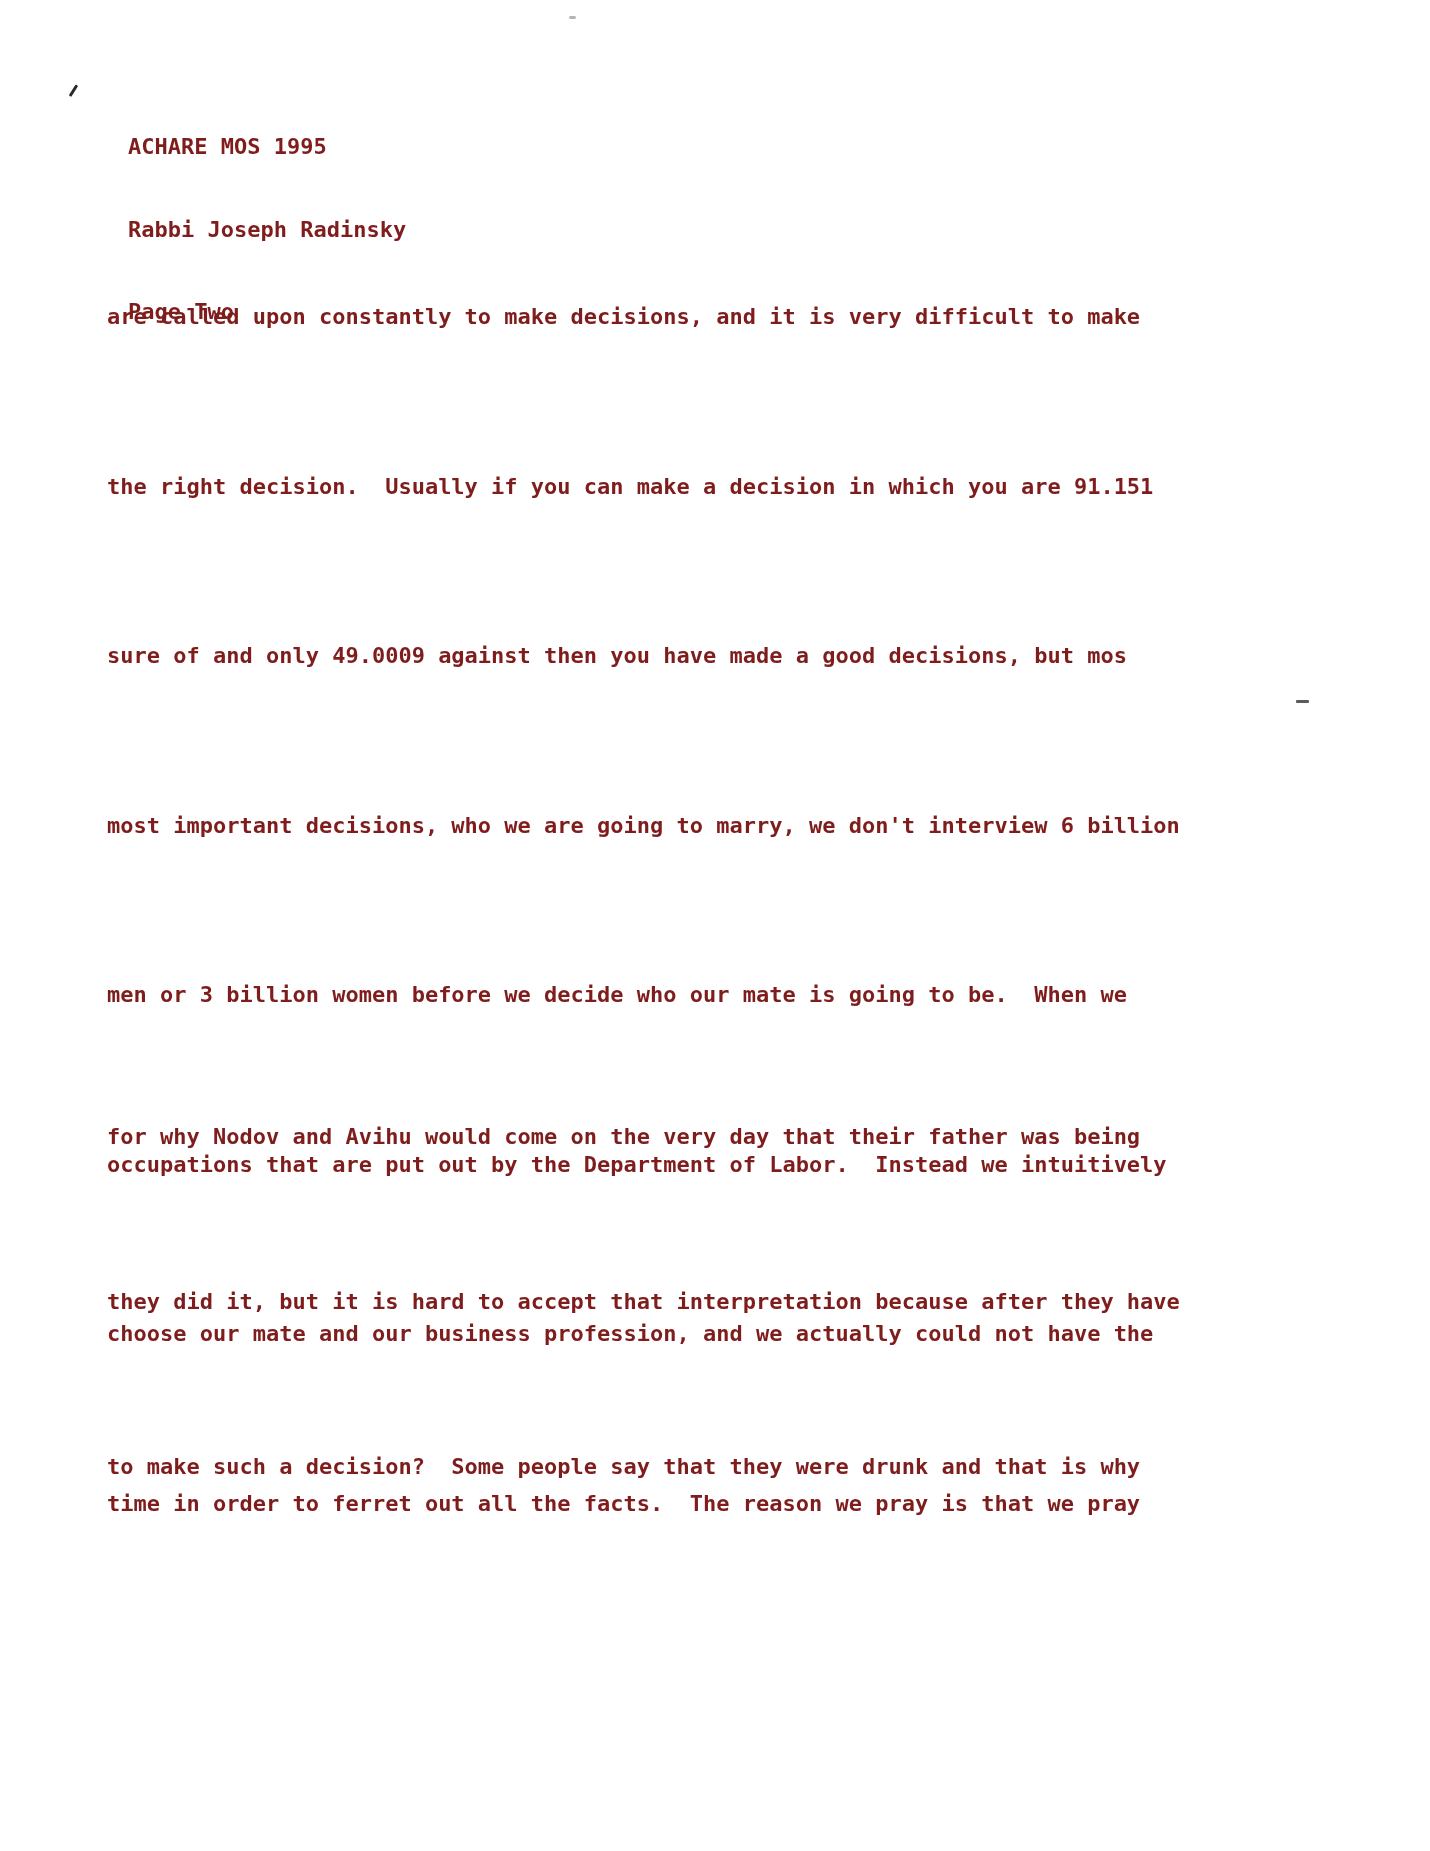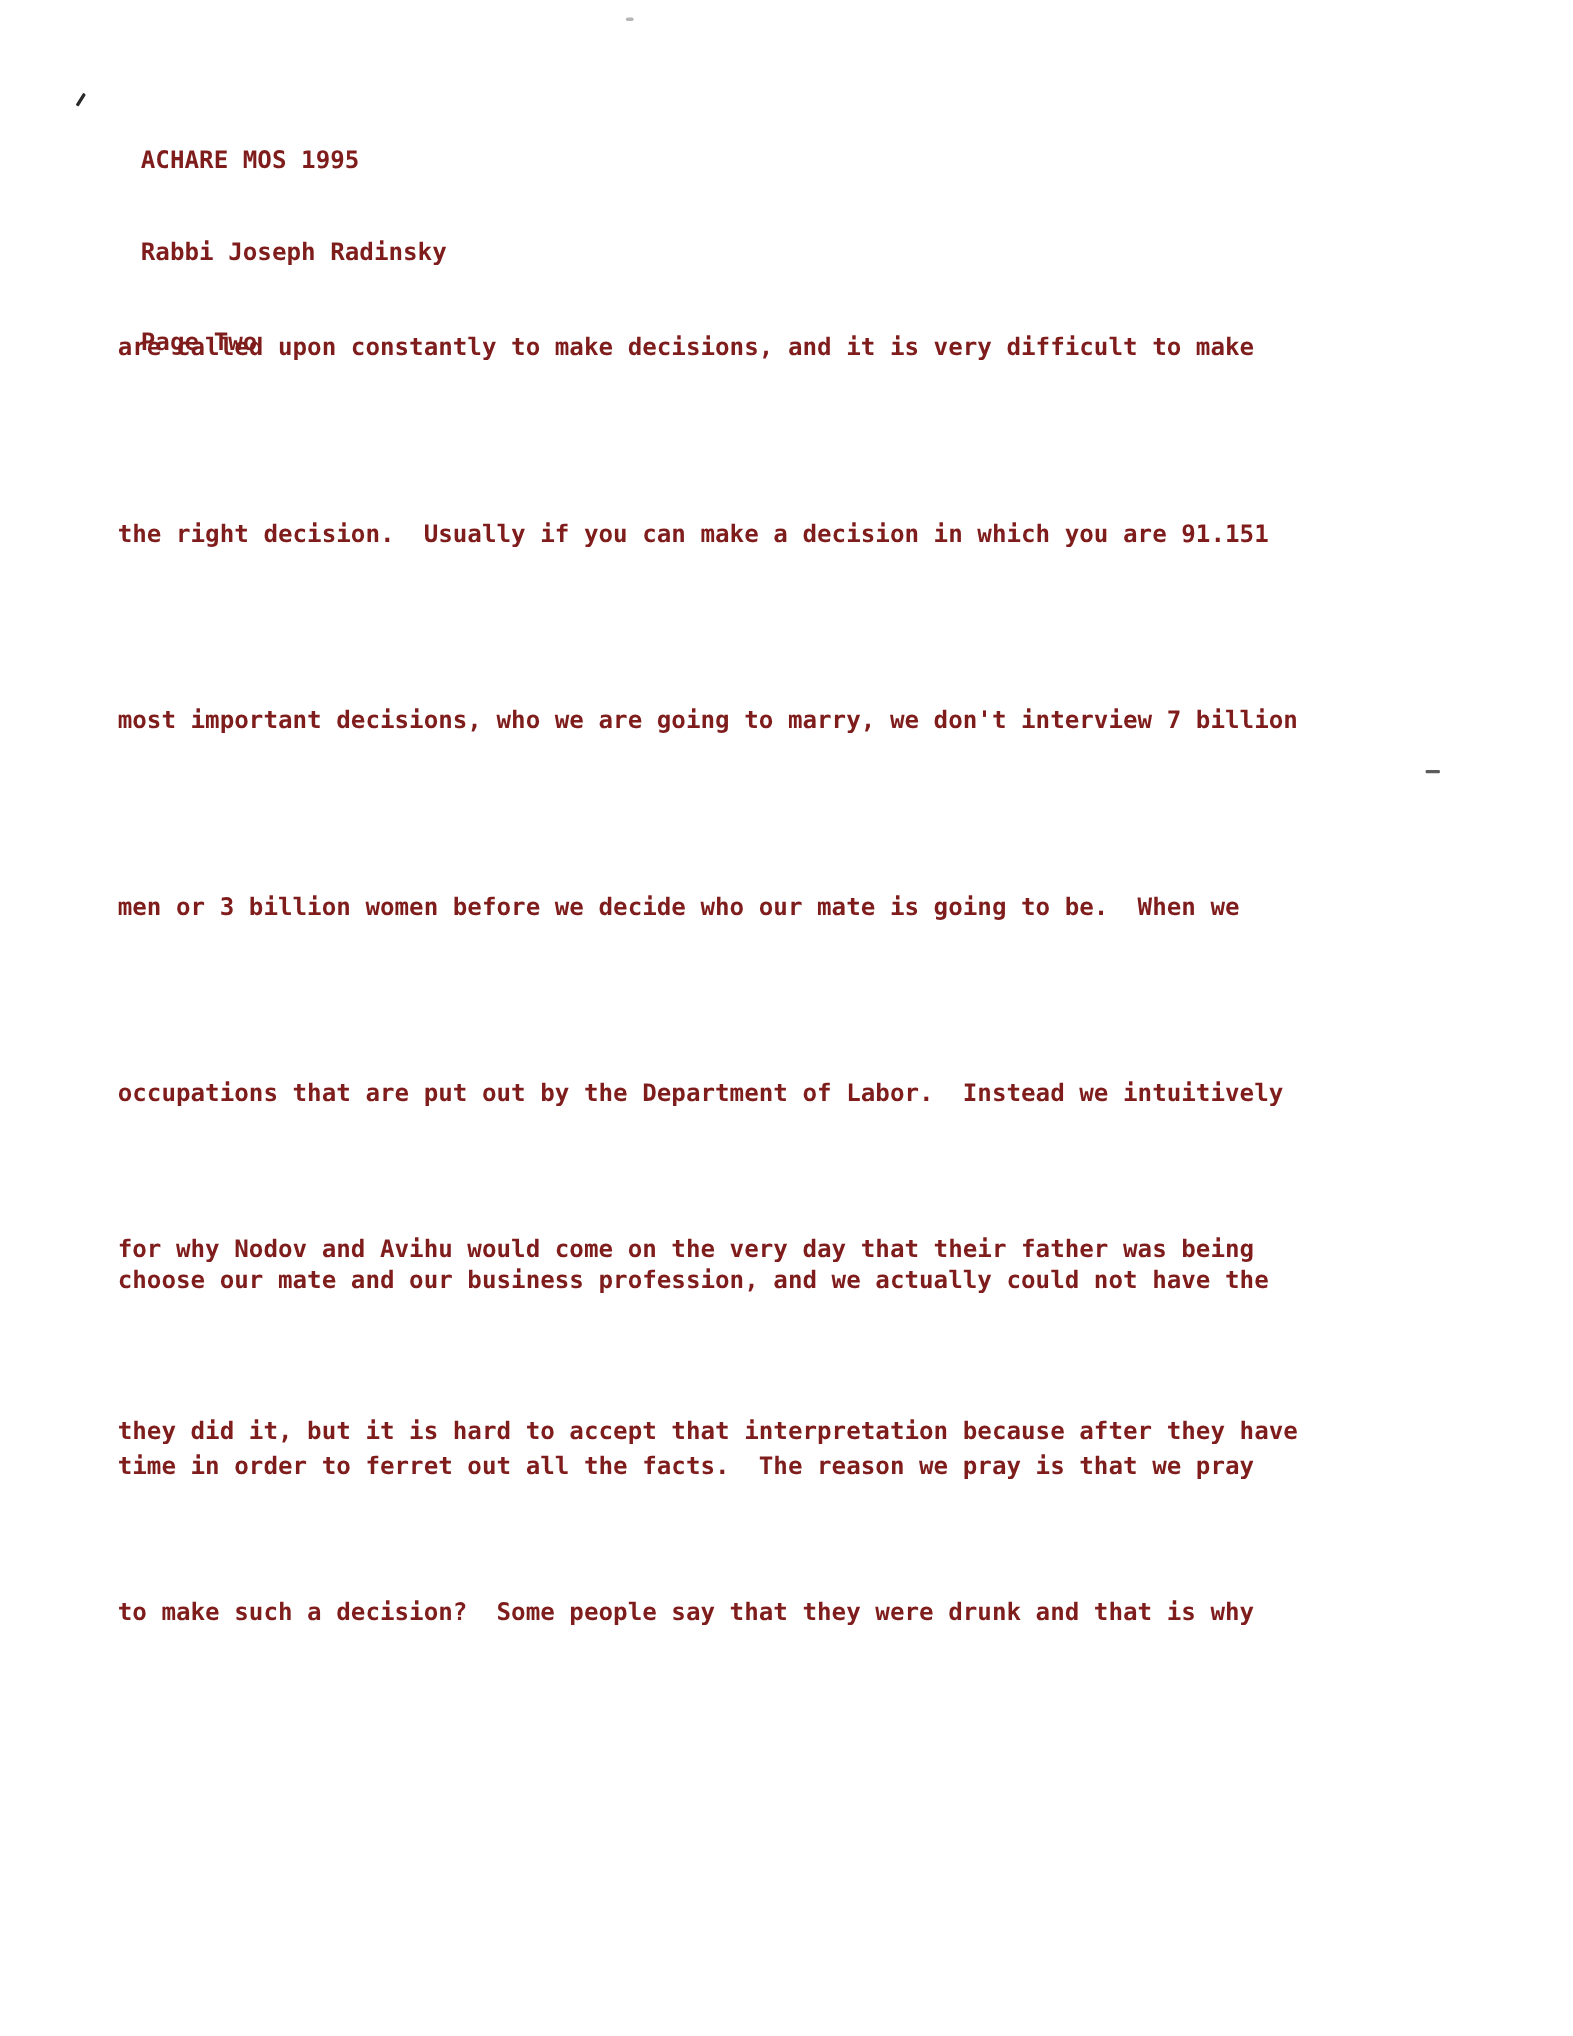--- a/index.html
+++ b/index.html
@@ -84,21 +84,22 @@
 
   <div class="doc-header">
     <span class="line">ACHARE MOS 1995</span>
     <span class="line">Rabbi Joseph Radinsky</span>
     <span class="line">Page Two</span>
   </div>
 
   <div class="para para-1">
     <span class="line">are called upon constantly to make decisions, and it is very difficult to make</span>
     <span class="line">the right decision.  Usually if you can make a decision in which you are 91.151</span>
-    <span class="line">most important decisions, who we are going to marry, we don't interview 7 billion</span>
+    <span class="line">sure of and only 49.0009 against then you have made a good decisions, but mos</span>
+    <span class="line">most important decisions, who we are going to marry, we don't interview 6 billion</span>
     <span class="line">men or 3 billion women before we decide who our mate is going to be.  When we</span>
     <span class="line">occupations that are put out by the Department of Labor.  Instead we intuitively</span>
     <span class="line">choose our mate and our business profession, and we actually could not have the</span>
     <span class="line">time in order to ferret out all the facts.  The reason we pray is that we pray</span>
     
     
     
     
   </div>
 

